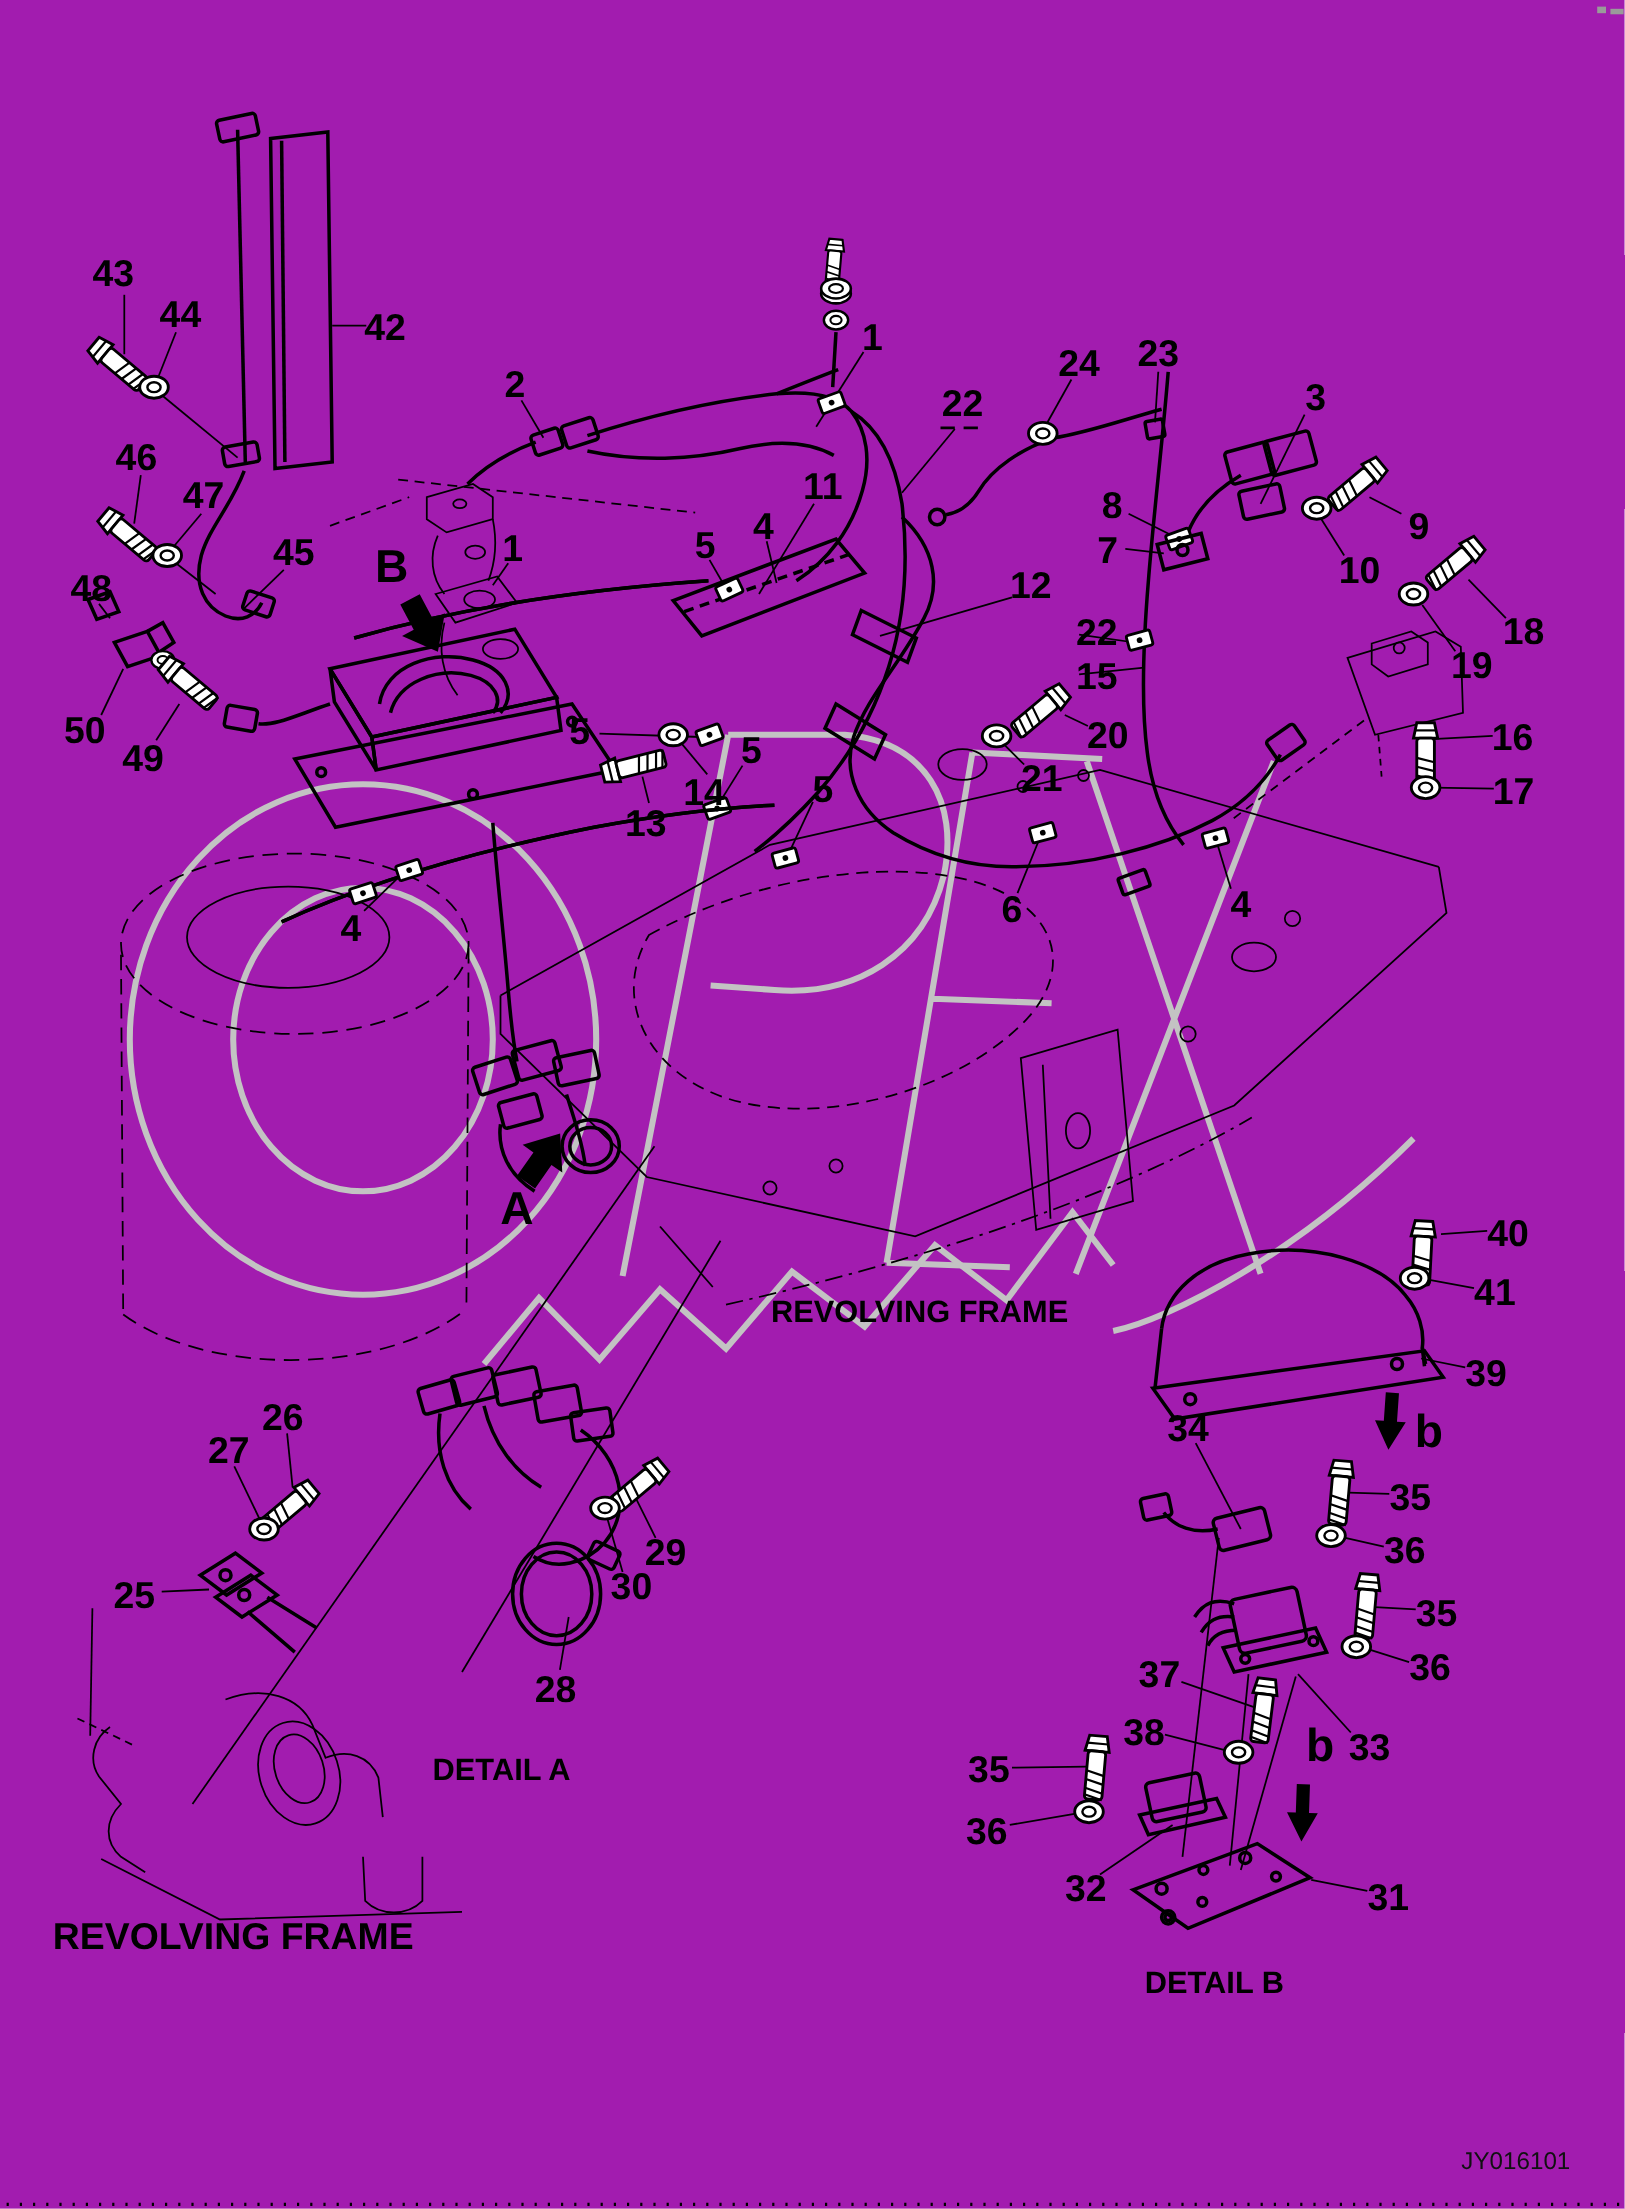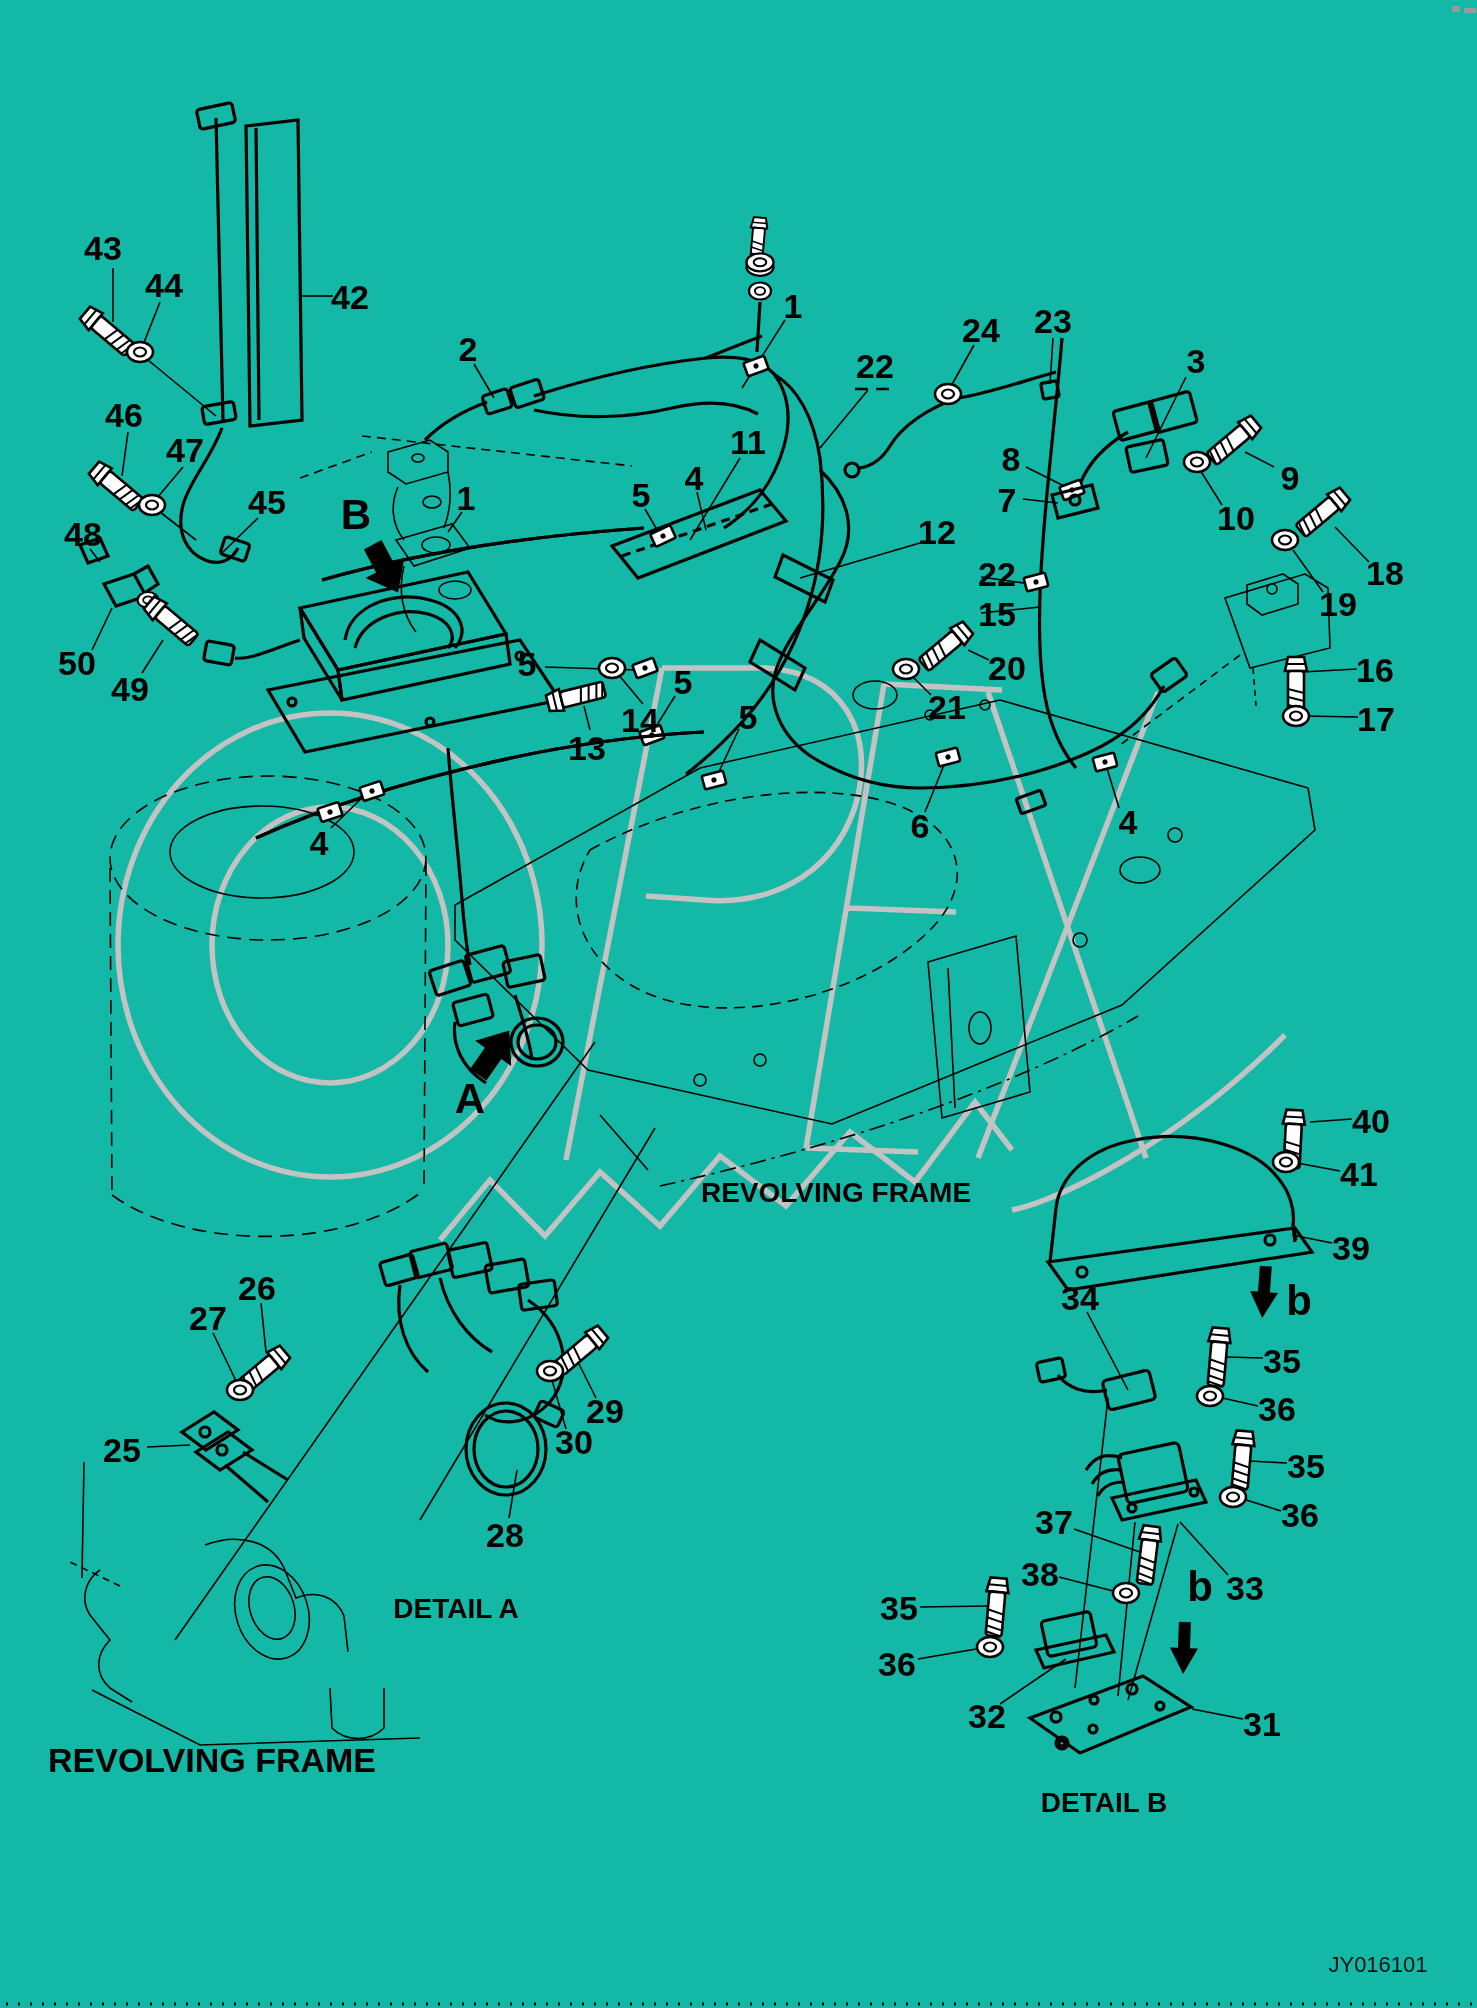--- a/index.html
+++ b/index.html
@@ -1,16 +1,16 @@
 <!DOCTYPE html>
 <html><head>
 <meta charset="utf-8">
 <style>
   html,body{margin:0;padding:0;background:#ffffff;}
-  .page{position:relative;width:1477px;height:2008px;background:#14b8a6;overflow:hidden;
+  .page{position:relative;width:1477px;height:2008px;background:#a21caf;overflow:hidden;
         font-family:"Liberation Sans",sans-serif;}
   svg{position:absolute;left:0;top:0;}
   .thin line,.thin path,.thin polyline,.thin polygon,.thin ellipse,.thin circle,.thin rect{
        stroke:#000;fill:none;stroke-width:1.6;}
   .med  path,.med line,.med polyline,.med ellipse,.med circle,.med rect,.med polygon{
        stroke:#000;fill:none;stroke-width:3.2;}
   .whitefill{fill:#fff;}
   .num{font-family:"Liberation Sans",sans-serif;font-weight:bold;font-size:34px;fill:#000;}
   .letter{font-family:"Liberation Sans",sans-serif;font-weight:bold;font-size:42px;fill:#000;}
   .cap-md{font-family:"Liberation Sans",sans-serif;font-weight:bold;font-size:28px;fill:#000;}

